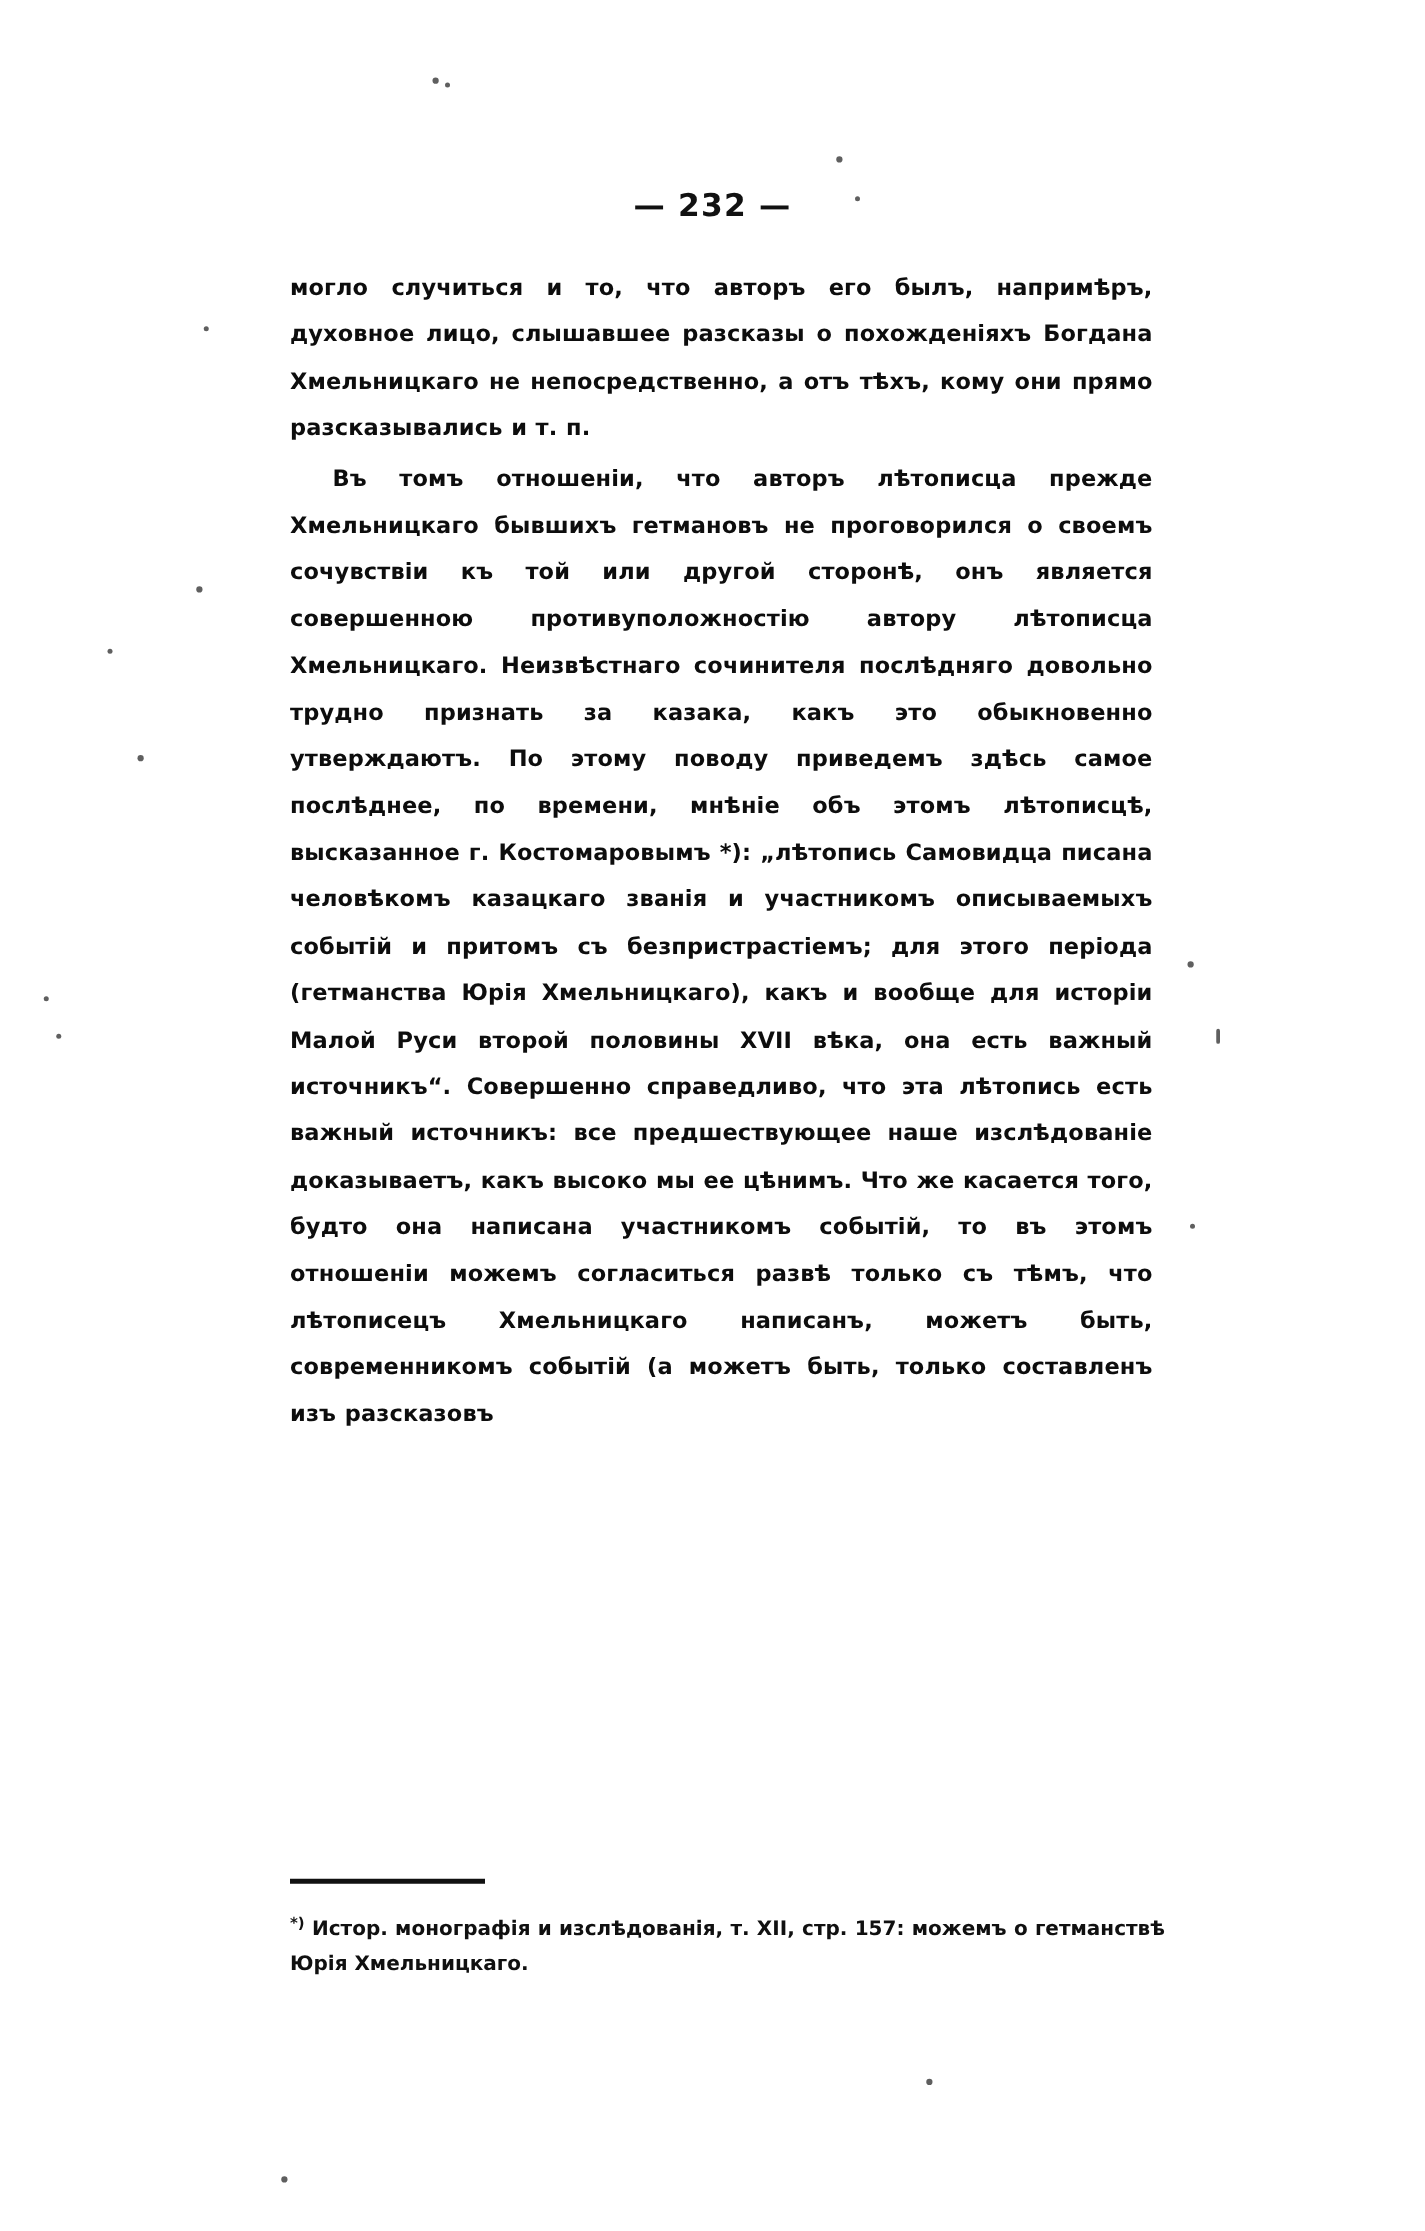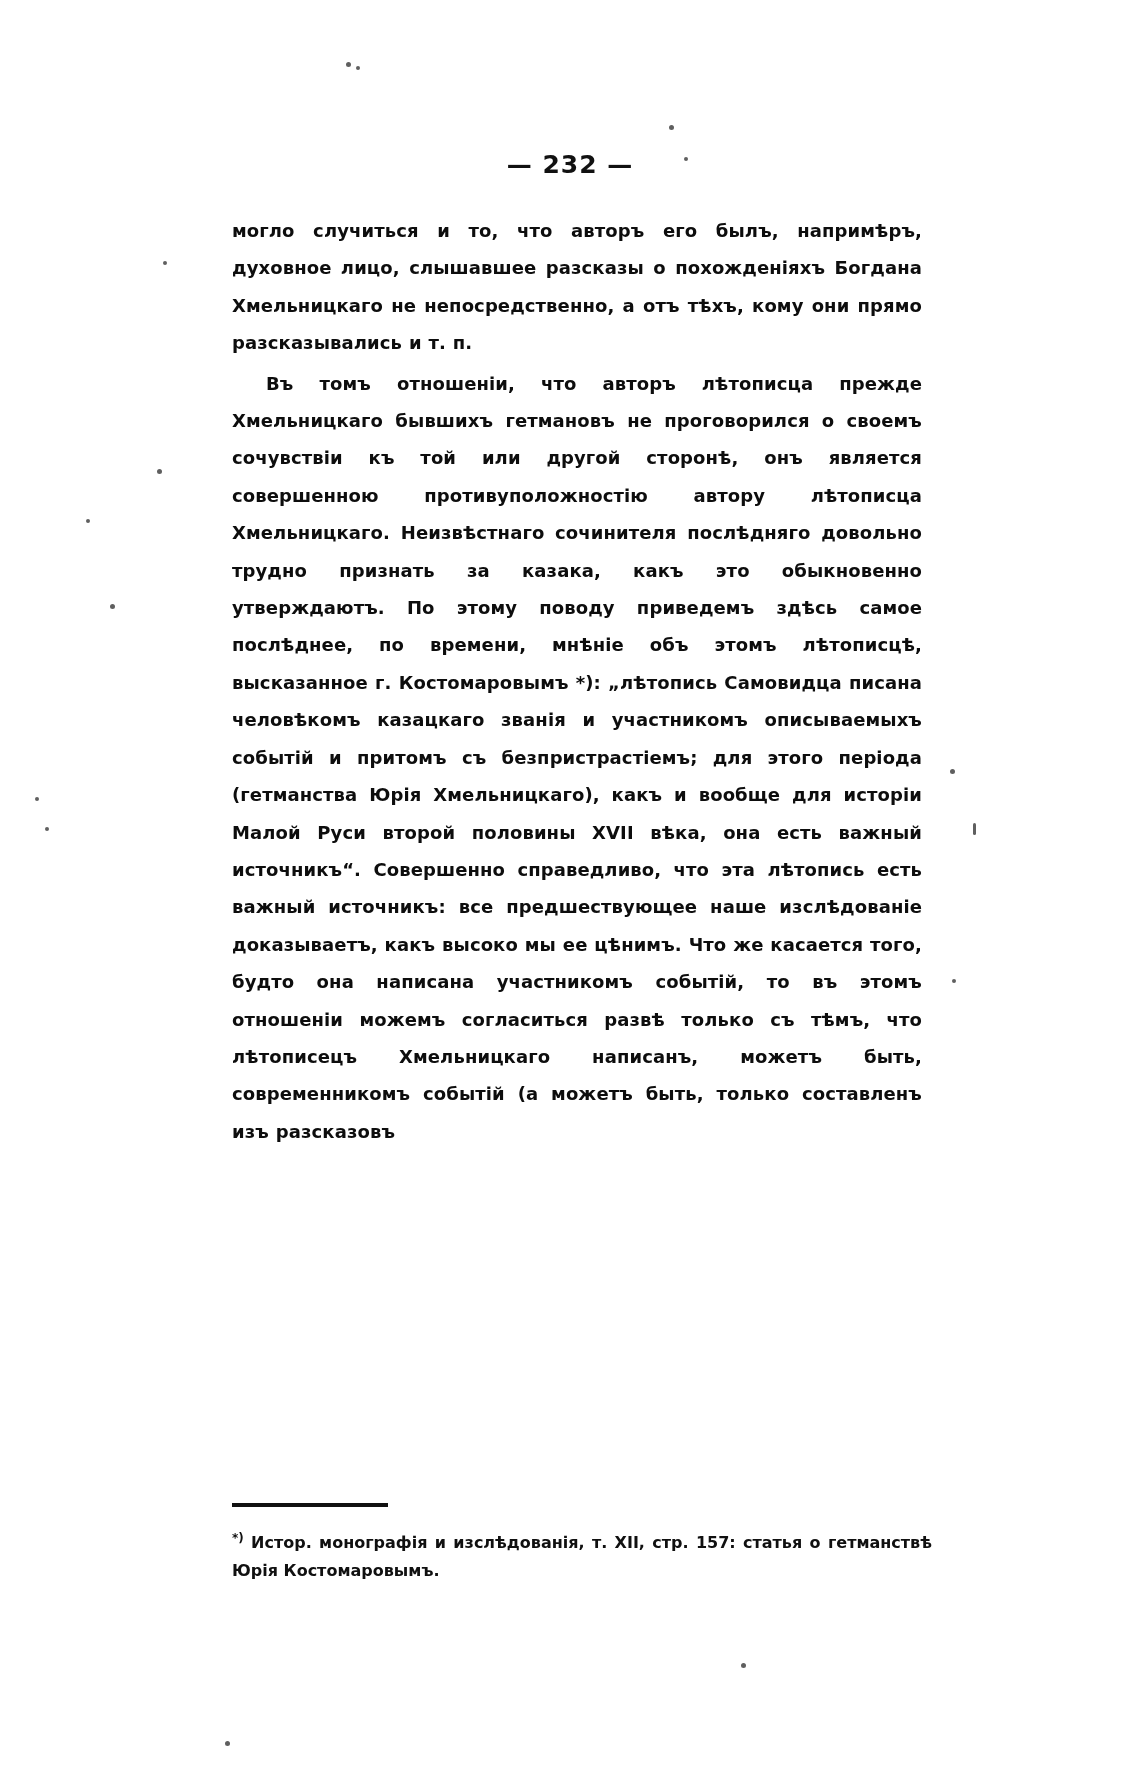--- a/index.html
+++ b/index.html
@@ -121,16 +121,16 @@
   <div class="page-number">— 232 —</div>
 
   <div class="body-text">
     <p class="para">могло случиться и то, что авторъ его былъ, на­примѣръ, духовное лицо, слышавшее разсказы о похожденіяхъ Богдана Хмельницкаго не непосред­ственно, а отъ тѣхъ, кому они прямо разсказы­вались и т. п.</p>
     <p class="para indent">Въ томъ отношеніи, что авторъ лѣтописца преж­де Хмельницкаго бывшихъ гетмановъ не проговорился о своемъ сочувствіи къ той или другой сторонѣ, онъ является совершенною противуположностію автору лѣтописца Хмельницкаго. Неизвѣстнаго сочинителя послѣдняго довольно трудно признать за казака, какъ это обыкновенно утверждаютъ. По этому поводу приведемъ здѣсь самое послѣднее, по времени, мнѣніе объ этомъ лѣтописцѣ, высказанное г. Костомаровымъ *): „лѣтопись Самовидца писана человѣкомъ казацкаго званія и участникомъ описываемыхъ событій и притомъ съ безпристрастіемъ; для этого періода (гетманства Юрія Хмельницкаго), какъ и вообще для исторіи Малой Руси второй половины XVII вѣка, она есть важный источникъ“. Совершенно справедливо, что эта лѣтопись есть важный источникъ: все предшествующее наше изслѣдованіе доказываетъ, какъ высоко мы ее цѣнимъ. Что же касается того, будто она написана участникомъ событій, то въ этомъ отношеніи можемъ согласиться развѣ только съ тѣмъ, что лѣтописецъ Хмельницкаго написанъ, можетъ быть, современникомъ событій (а можетъ быть, только составленъ изъ разсказовъ</p>
   </div>
 
   <div class="footnote-rule"></div>
 
   <div class="footnote">
-    <span class="star">*)</span><span> Истор. монографія и изслѣдованія, т. XII, стр. 157: статья о гетманствѣ Юрія Костомаровымъ.</span>
+    <span class="star">*)</span><span> Истор. монографія и изслѣдованія, т. XII, стр. 157: можемъ о гетманствѣ Юрія Хмельницкаго.</span>
   </div>
 
 </div>
 
 </body></html>

